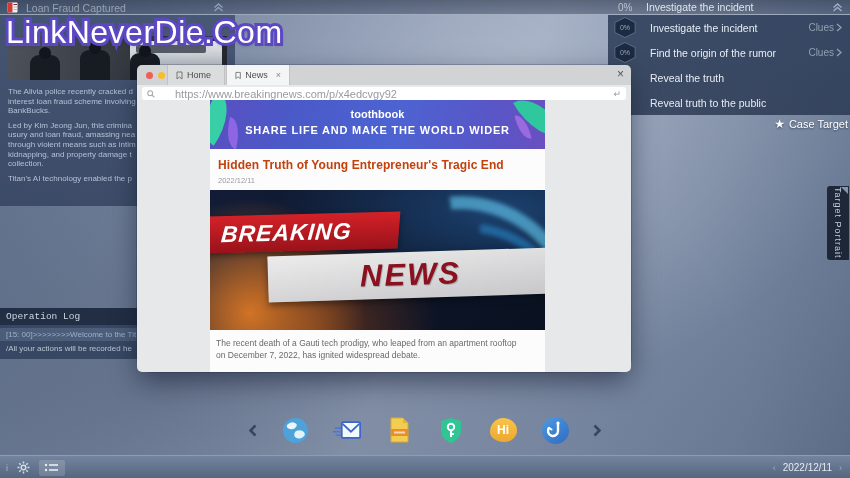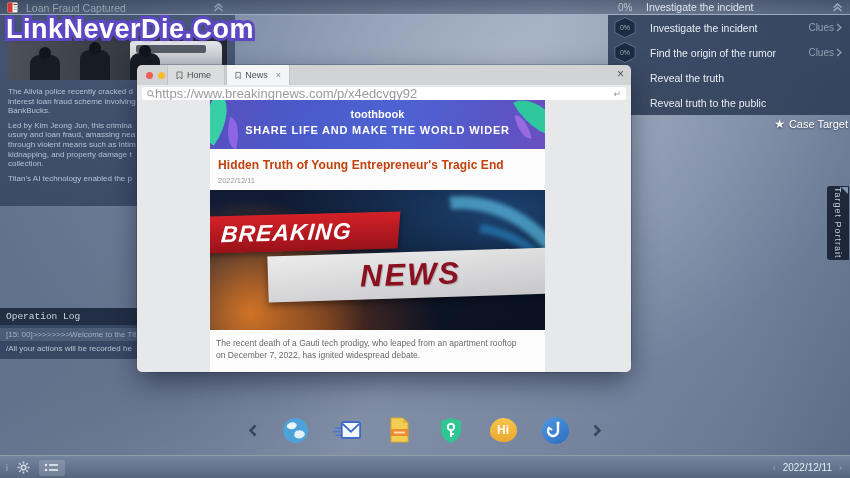--- a/index.html
+++ b/index.html
@@ -18,21 +18,21 @@
     border-bottom:1px solid rgba(225,235,250,0.55); z-index:2; }
   .ticker-head { position:absolute; left:0; top:0; height:15px; display:flex; align-items:center; }
   .news-ico { width:11px; height:11px; margin-left:7px; }
   .ticker-title { margin-left:8px; font-size:10.5px; color:#98a2af; }
   .collapse-left { position:absolute; left:213px; top:2px; }
   .qhead-progress { position:absolute; left:618px; top:2px; font-size:10px; color:#b9c3d2; }
   .qhead-label { position:absolute; left:646px; top:1px; font-size:10.5px; color:#dde4ee; }
   .collapse-right { position:absolute; left:832px; top:2px; }
 
   
-  .watermark { position:absolute; left:6px; top:14px; z-index:3; font-size:27px; font-weight:bold;
+  .watermark { position:absolute; left:6px; top:14px; z-index:3; font-size:32px; font-weight:normal;
     color:#ffffff; letter-spacing:0.5px; }
   .watermark::before { content:attr(data-text); position:absolute; left:0; top:0; z-index:-1;
     -webkit-text-stroke:6px #5b48c2; text-shadow:0 2px 4px rgba(25,25,90,0.45); }
 
   
   .news-panel { position:absolute; left:0; top:15px; width:235px; height:191px; z-index:1;
     background:linear-gradient(rgba(62,78,108,0.85), rgba(50,64,94,0.8)); }
   .news-photo { position:absolute; left:8px; top:21px; width:219px; height:44px; overflow:hidden;
     background:linear-gradient(100deg, #4d525b, #34383f 55%, #24272e); }
   .van { position:absolute; right:5px; top:5px; width:92px; height:27px; border-radius:3px 6px 2px 2px;
@@ -91,21 +91,21 @@
   .light { width:7px; height:7px; border-radius:50%; }
   .l-red { background:#f05f57; } .l-yel { background:#f8bd2d; } .l-grn { background:#33c748; }
   .tab { position:absolute; top:0; height:20px; display:flex; align-items:center; gap:4px;
     padding:0 8px; font-size:9px; color:#4c4c4c; border-left:1px solid #c2c2c4; border-right:1px solid #c2c2c4; }
   .tab-home { left:30px; width:58px; background:#dbdcdd; }
   .tab-news { left:89px; width:64px; background:#f4f5f6; }
   .tab-close { margin-left:4px; font-size:9px; color:#8a8a8a; }
   .win-close { position:absolute; right:7px; top:3px; font-size:12px; color:#555; line-height:12px; }
   .bw-url { margin:2px 5px; height:13px; background:#ffffff; border-radius:3px;
     display:flex; align-items:center; padding:0 5px; }
-  .url-text { margin-left:0; font-size:13px; color:#9a9aa0; white-space:nowrap; }
+  .url-text { margin-left:20px; font-size:11px; color:#9a9aa0; white-space:nowrap; }
   .go-key { margin-left:auto; font-size:9px; color:#9a9aa0; }
   .bw-content { position:absolute; left:0; right:0; top:35px; bottom:0; background:#e7e8e9;
     border-radius:0 0 5px 5px; overflow:hidden; }
   .page { position:absolute; left:73px; width:335px; top:0; bottom:0; background:#fcfcfd; }
 
   
   .banner { position:relative; height:49px; overflow:hidden; text-align:center;
     background:linear-gradient(100deg, #5a4fc0 0%, #4a5ac8 25%, #4d63d2 55%, #5a55c6 85%, #6a4fc0 100%); }
   .leaf { position:absolute; border-radius:0 100% 0 100%; }
   .leaf-tl { left:-8px; top:-6px; width:28px; height:48px; background:#38cfa6; transform:rotate(35deg); }

